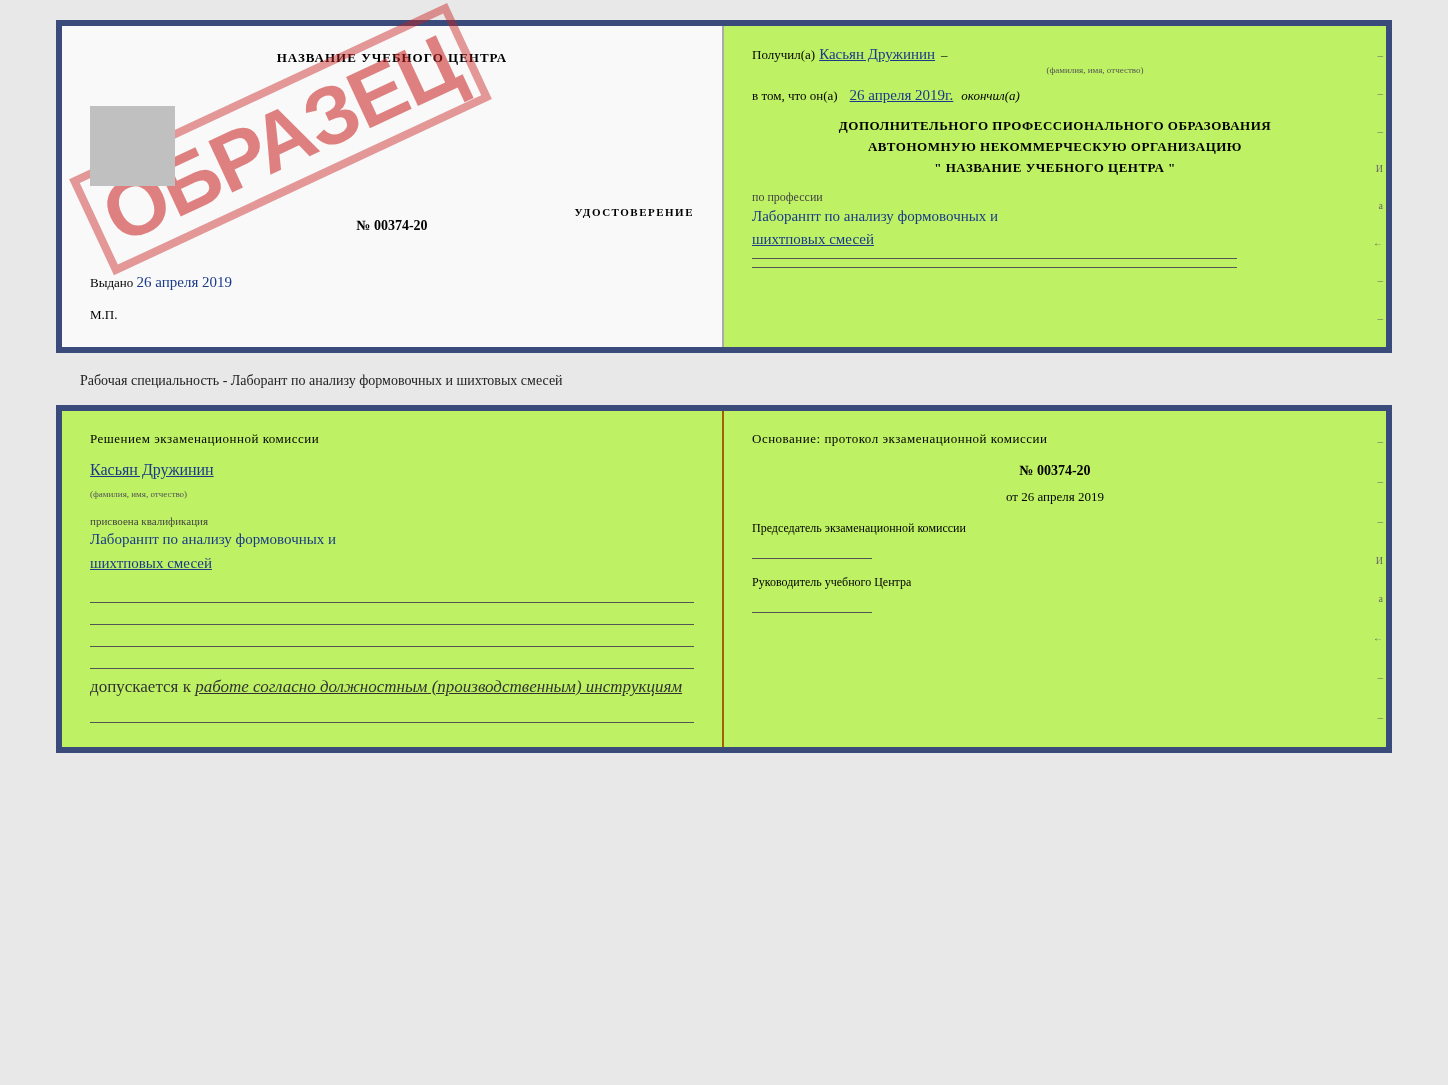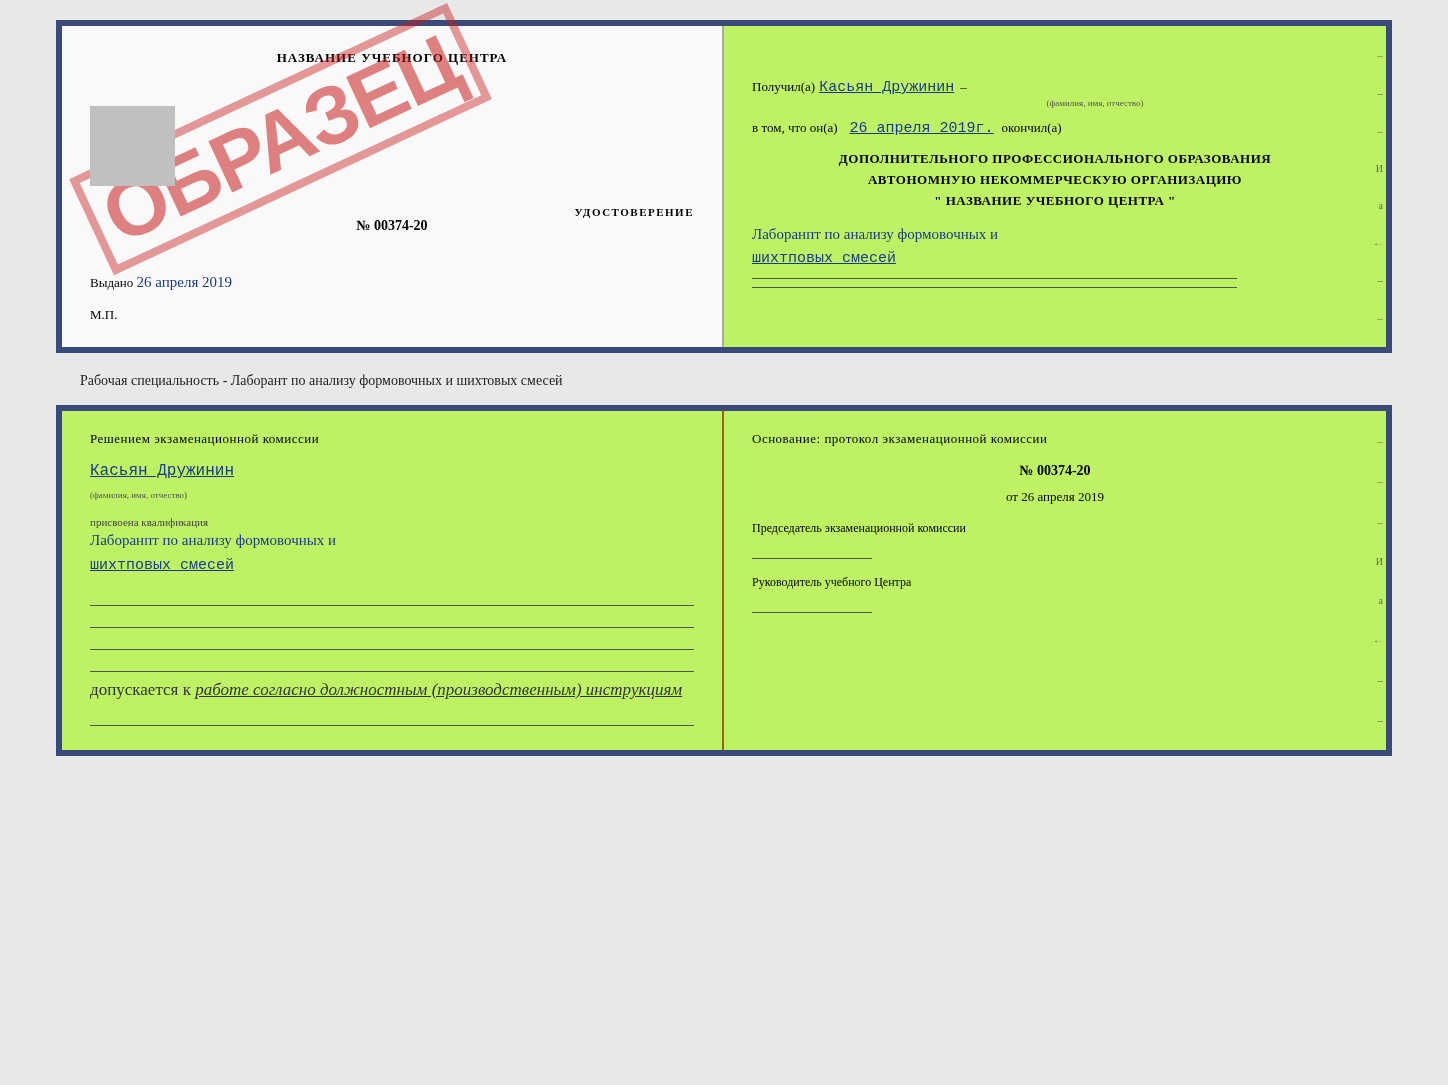--- a/index.html
+++ b/index.html
@@ -93,21 +93,20 @@
       font-size: 13px;
     }
 
     
     .right-line {
       display: flex;
       align-items: baseline;
       margin-bottom: 12px;
       font-size: 13px;
       flex-wrap: wrap;
-      margin-top: 33px;
     }
 
     .right-label {
       white-space: nowrap;
       margin-right: 4px;
     }
 
     .handwritten {
       font-family: 'Segoe Script', 'Comic Sans MS', cursive;
       color: #1a3a8a;
@@ -264,21 +263,20 @@
 
     .sign-line {
       border-bottom: 1px solid #555;
       width: 120px;
       height: 18px;
       margin: 4px 0 14px 0;
     }
 
     .underline-hand {
       text-decoration: underline;
-      font-family: Liberation Mono, monospace;
     }
   </style>
 </head>
 <body>
 
 <div class="document-section">
 
   <div class="doc-left">
     <div class="center-title">НАЗВАНИЕ УЧЕБНОГО ЦЕНТРА</div>
 
@@ -307,29 +305,30 @@
       <span class="handwritten underline-hand">Касьян Дружинин</span>
       <span style="margin: 0 6px; font-size:13px;">–</span>
     </div>
     <div style="margin-left:80px; margin-top:-10px;">
       <span class="small-label">(фамилия, имя, отчество)</span>
     </div>
 
     <div class="right-line" style="margin-top:12px;">
       <span class="right-label">в том, что он(а)</span>
       <span class="handwritten underline-hand" style="margin: 0 8px;">26 апреля 2019г.</span>
-      <span style="font-size:13px;">окончил(а)</span>
+      <span style="font-size:13px;font-style:italic;">окончил(а)</span>
     </div>
 
     <div class="right-block-text">
       <div>ДОПОЛНИТЕЛЬНОГО ПРОФЕССИОНАЛЬНОГО ОБРАЗОВАНИЯ</div>
       <div>АВТОНОМНУЮ НЕКОММЕРЧЕСКУЮ ОРГАНИЗАЦИЮ</div>
       <div>" НАЗВАНИЕ УЧЕБНОГО ЦЕНТРА "</div>
     </div>
 
+    <div class="profession-label">по профессии</div>
     <div class="profession-hand">
       Лаборанпт по анализу формовочных и<br><span class="underline-hand">шихтповых смесей</span>
     </div>
     <div style="border-bottom: 1px solid #555; margin-top:8px; width:80%;"></div>
     <div style="border-bottom: 1px solid #555; margin-top:8px; width:80%;"></div>
 
     <div class="right-side-lines">
       <span class="side-dash">–</span>
       <span class="side-dash">–</span>
       <span class="side-dash">–</span>

